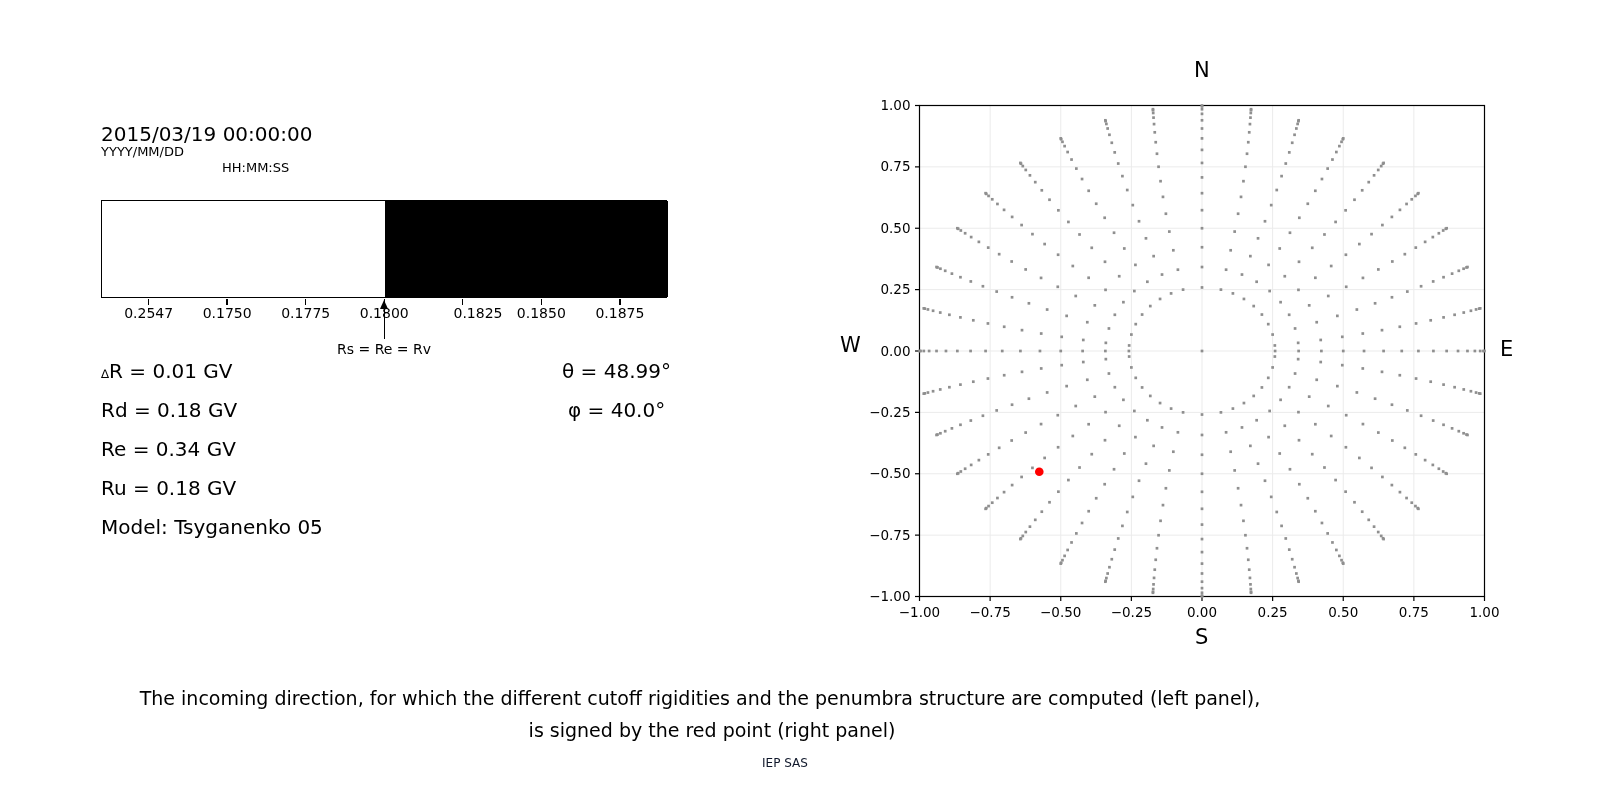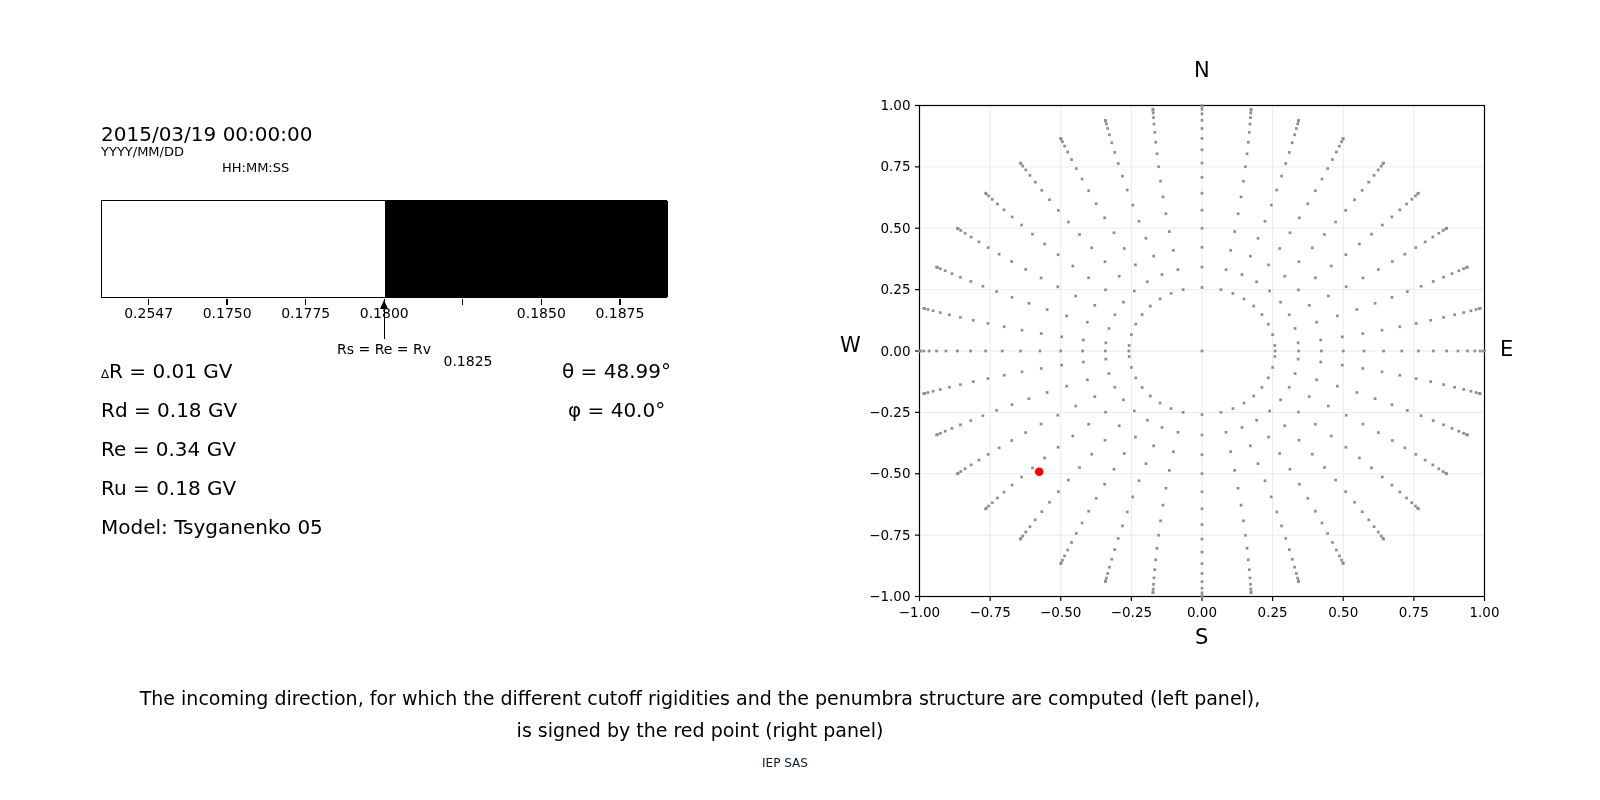--- a/index.html
+++ b/index.html
@@ -42,21 +42,21 @@
   <div id="penumbra-ticks">
       <div class="ptick" style="left: 147.925px;"></div>
       <div class="pticklabel" style="left: 148.625px;">0.2547</div>
       <div class="ptick" style="left: 226.467px;"></div>
       <div class="pticklabel" style="left: 227.167px;">0.1750</div>
       <div class="ptick" style="left: 305.008px;"></div>
       <div class="pticklabel" style="left: 305.708px;">0.1775</div>
       <div class="ptick" style="left: 383.55px;"></div>
       <div class="pticklabel" style="left: 384.25px;">0.1800</div>
       <div class="ptick" style="left: 462.092px;"></div>
-      <div class="pticklabel" style="left: 468px; margin-top: 48px;">0.1825</div>
+      <div class="pticklabel" style="left: 478px;">0.1825</div>
       <div class="ptick" style="left: 540.633px;"></div>
       <div class="pticklabel" style="left: 541.333px;">0.1850</div>
       <div class="ptick" style="left: 619.175px;"></div>
       <div class="pticklabel" style="left: 619.875px;">0.1875</div>
     </div>
 
   <div class="arrow-line" style="left:383.5px;top:306px;height:33px;"></div>
   <div class="arrow-head" style="left:379.5px;top:300px;"></div>
   <div class="abs t14" style="left:384px;top:341px;transform:translateX(-50%);">Rs = Re = Rv</div>
 
@@ -713,16 +713,16 @@
       <circle cx="209.28" cy="421.786" r="4.3" fill="#ff0000"></circle>
     </svg>
 
   <div class="cardinal" style="left:1194px;top:58px;">N</div>
   <div class="cardinal" style="left:1838px;top:332px;"></div>
   <div class="cardinal" style="left:840px;top:333px;">W</div>
   <div class="cardinal" style="left:1500px;top:337px;">E</div>
   <div class="cardinal" style="left:1195px;top:625px;">S</div>
 
   <div class="caption" style="top:687px;">The incoming direction, for which the different cutoff rigidities and the penumbra structure are computed (left panel),</div>
-  <div class="caption" style="top:719px;">is signed by the red point (right panel)</div>
+  <div class="caption" style="top:719px;padding-left:12px;">is signed by the red point (right panel)</div>
   <div class="credit" style="top:756px;">IEP SAS</div>
 
 </div>
 
 </body></html>

